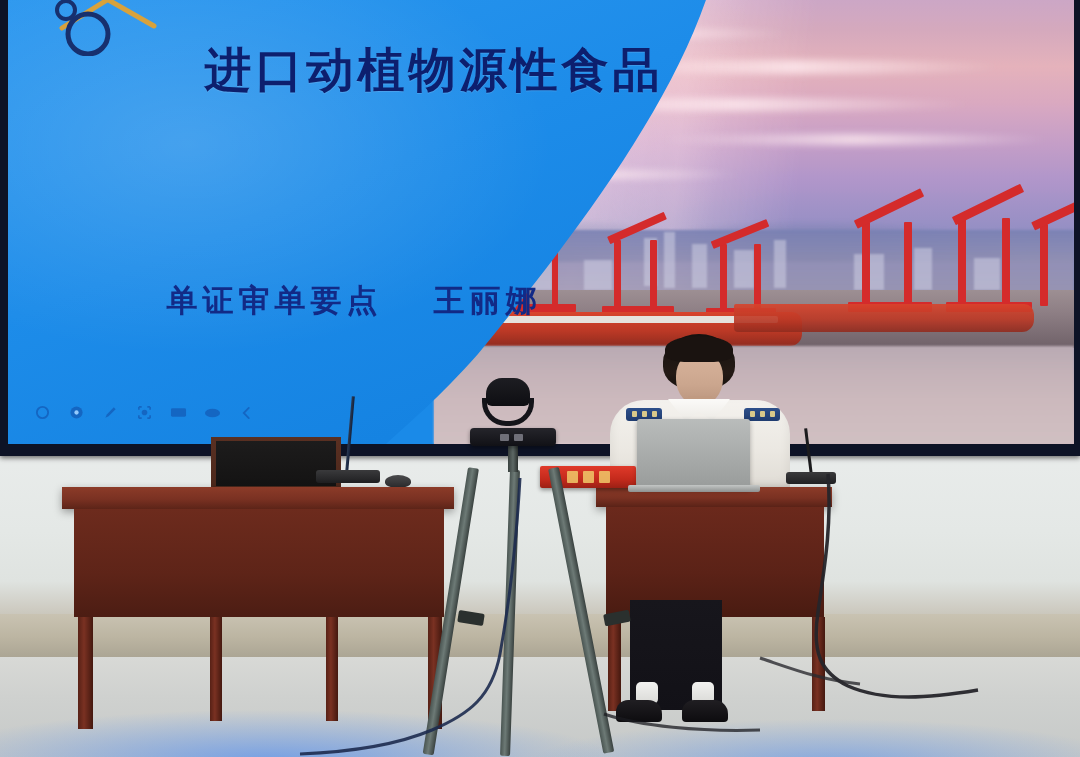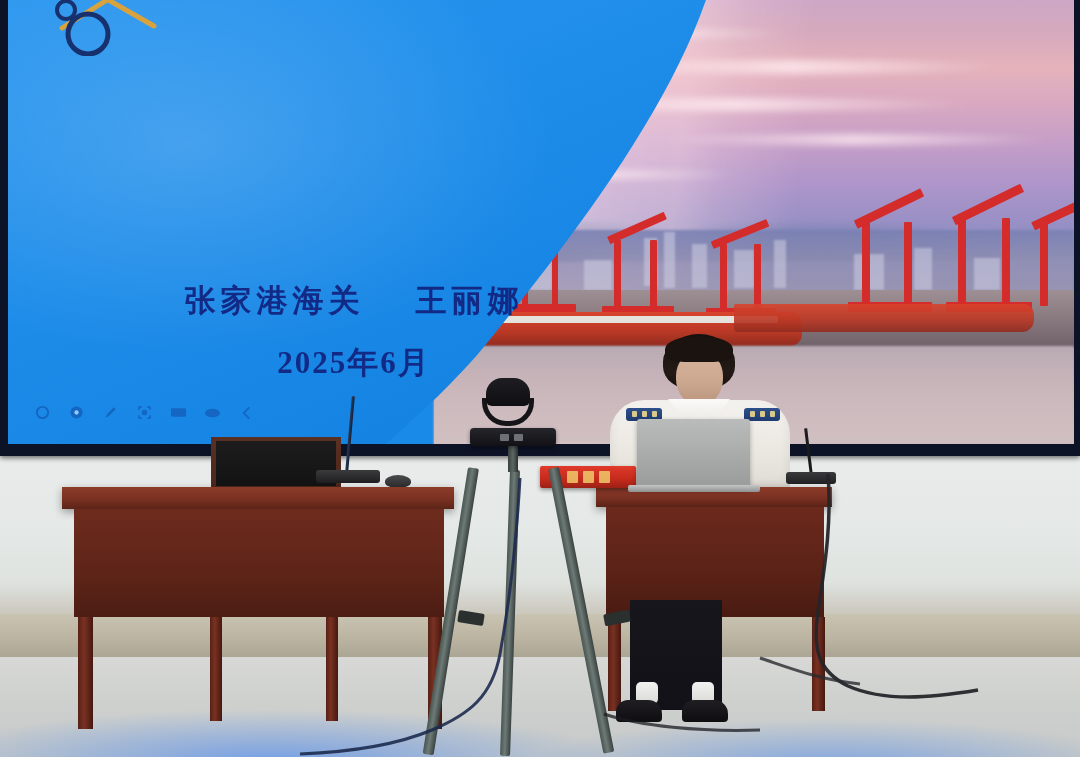--- a/index.html
+++ b/index.html
@@ -389,23 +389,23 @@
           <path d="M20 6 L118 62"></path>
           <path d="M116 8 L26 64"></path>
         </g>
         <circle cx="52" cy="70" r="20" stroke="#17306e" stroke-width="5" fill="none"></circle>
         <circle cx="30" cy="46" r="9" stroke="#17306e" stroke-width="4" fill="none"></circle>
         <path d="M62 2 L96 2 L90 24 L56 24 Z" fill="#e8b14a" opacity=".9"></path>
       </svg>
     </div>
 
     <div class="slide-title">
+      <span data-bind="slide.title_line1">进口动植物源性食品</span>
     </div>
-    <div class="slide-sub" data-bind="slide.presenter_line">张家港海关    王丽娜</div>
-    <div class="slide-date" data-bind="slide.date_line">2025年6月</div>
+    <div class="slide-sub" data-bind="slide.presenter_line">单证审单要点    王丽娜</div>
 
     <div class="toolbar">
       <span class="tb-ico">
         <svg width="15" height="15" viewBox="0 0 16 16">
             <circle cx="8" cy="8" r="6" fill="none" stroke="currentColor" stroke-width="2"></circle>
           </svg>
       </span>
       <span class="tb-ico">
         <svg width="15" height="15" viewBox="0 0 16 16">
             <circle cx="8" cy="8" r="6.5" fill="currentColor"></circle>

